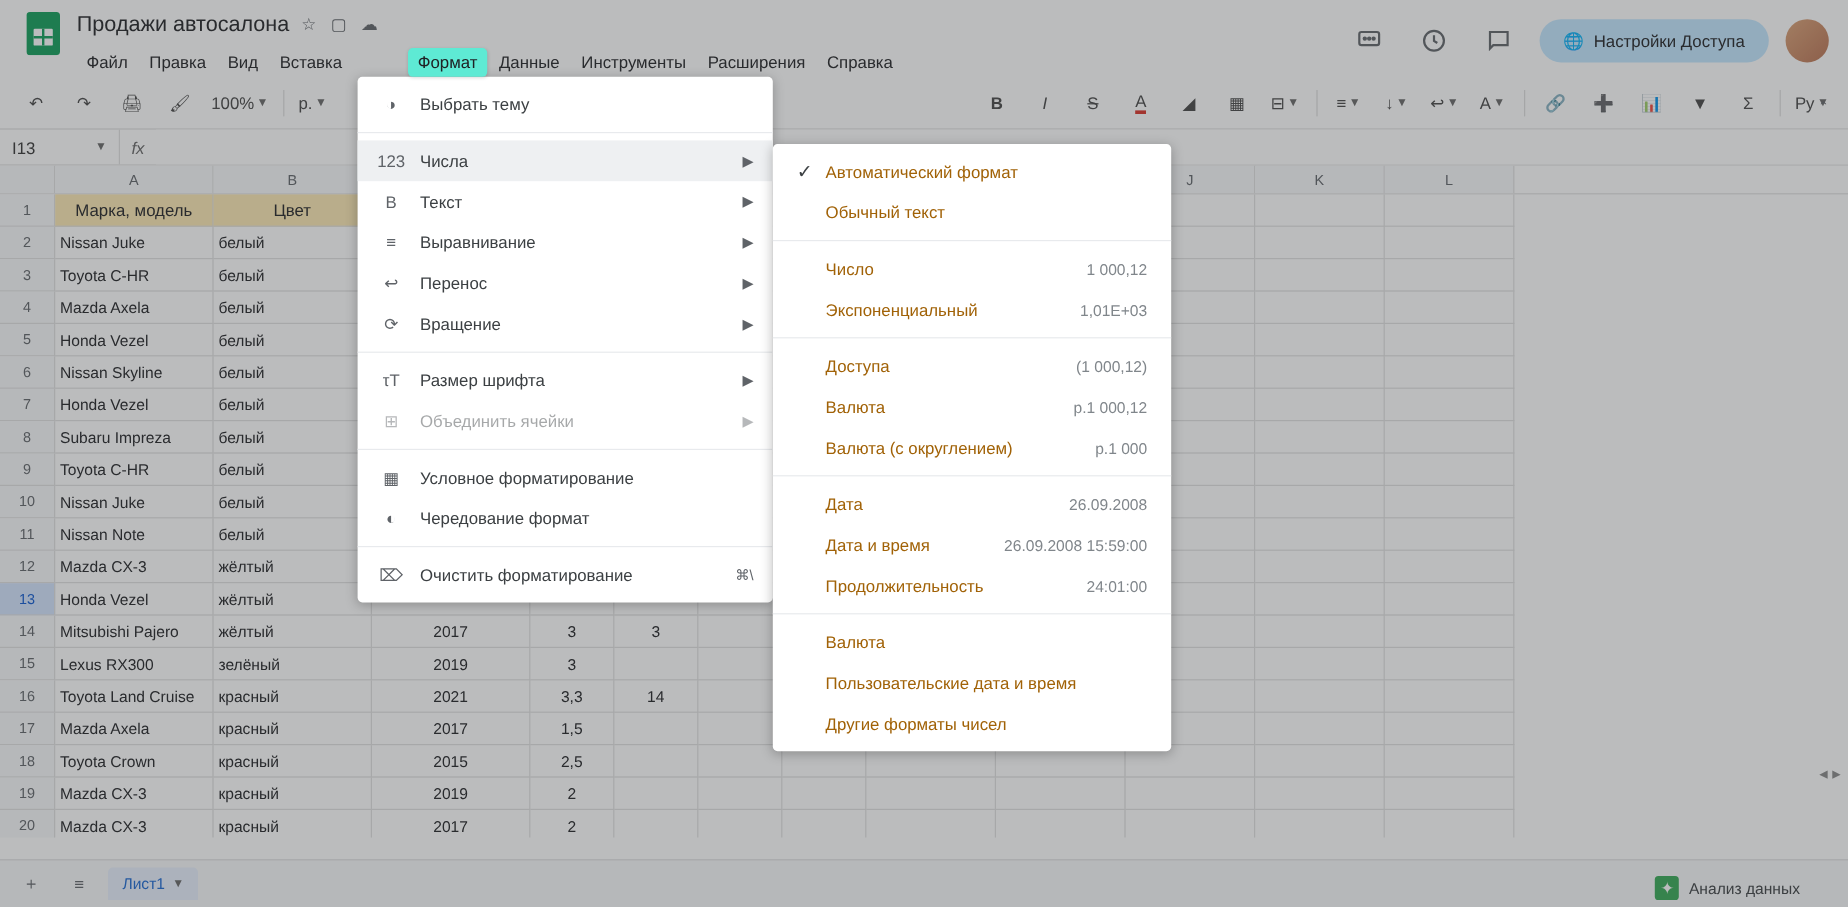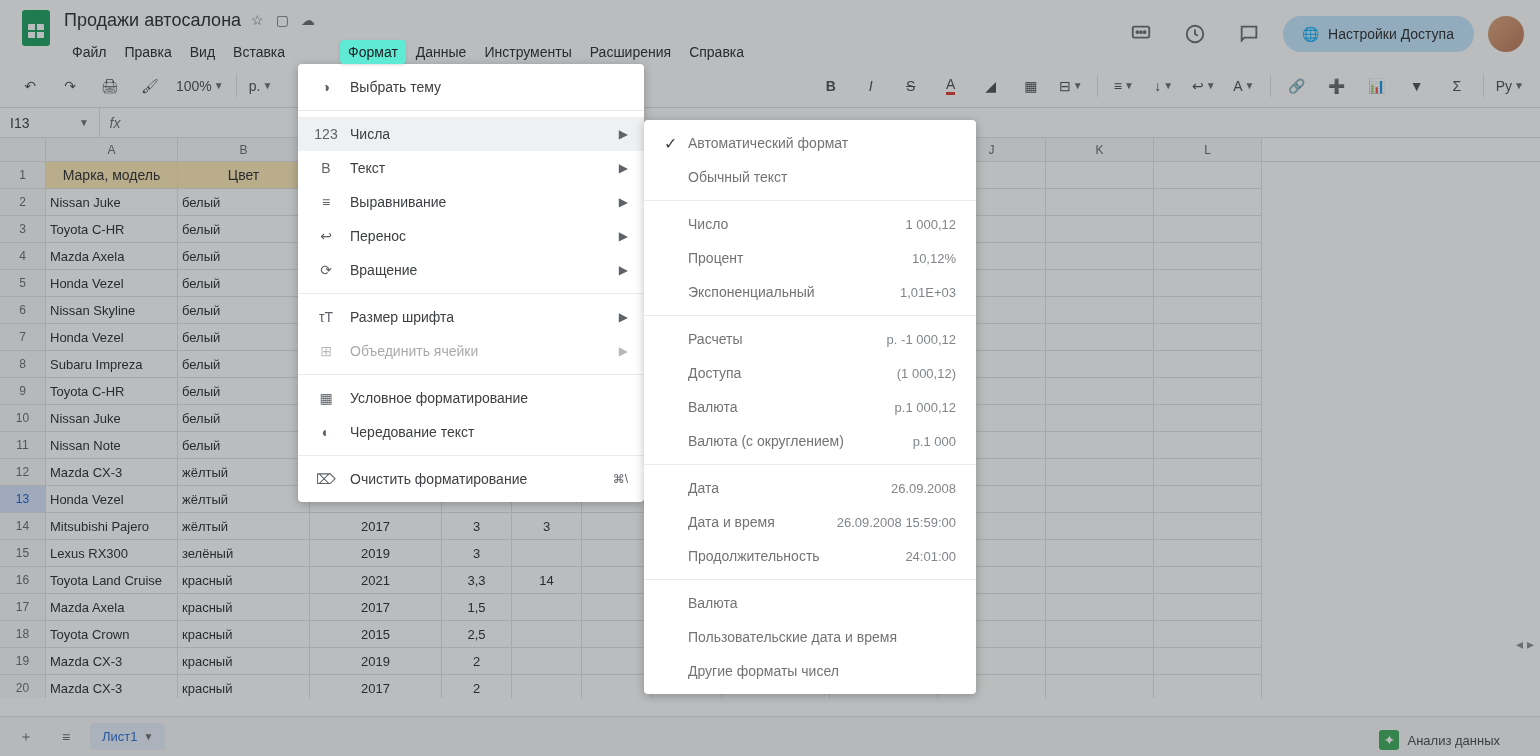--- a/index.html
+++ b/index.html
@@ -61,21 +61,21 @@
 .dd-icon { width:24px; margin-right:12px; color:#5f6368; display:flex; align-items:center; justify-content:center; font-size:14px;}
 .dd-label { flex:1; color:#3c4043;}
 .dd-arrow { color:#5f6368; font-size:12px;}
 .dd-shortcut { color:#5f6368; font-size:12px;}
 .dd-sep { height:1px; background:#e8eaed; margin:6px 0;}
 
 
 .submenu { position:absolute; top:120px; left:644px; width:332px; background:#fff; border-radius:4px; box-shadow:0 2px 10px rgba(0,0,0,0.25); z-index:55; padding:6px 0; font-size:14px;}
 .sm-item { display:flex; align-items:center; height:34px; padding:0 20px 0 20px; cursor:pointer;}
 .sm-check { width:24px; color:#3c4043; font-size:16px;}
-.sm-label { flex:1; color:#737373;}
+.sm-label { flex:1; color:#a16207;}
 .sm-example { color:#80868b; font-size:13px;}
 .sm-sep { height:1px; background:#e8eaed; margin:6px 0;}
 
 
 .sheet-tabs { position:absolute; bottom:0; left:0; right:0; height:40px; display:flex; align-items:center; padding:0 10px; border-top:1px solid #e0e0e0; background:#f8f9fa; gap:8px;}
 .sheet-tabs .tab-btn { width:32px; height:32px; display:flex; align-items:center; justify-content:center; color:#5f6368; cursor:pointer; border-radius:4px;}
 .sheet-tab { display:flex; align-items:center; gap:6px; padding:6px 12px; background:#e8f0fe; border-radius:4px 4px 0 0; font-size:13px; color:#1967d2; cursor:pointer;}
 .explore { position:absolute; right:40px; bottom:6px; display:flex; align-items:center; gap:8px; font-size:13px; color:#3c4043;}
 .explore .ex-icon { width:20px; height:20px; background:#34a853; border-radius:3px; display:flex; align-items:center; justify-content:center; color:#fff; font-size:14px;}
 .hscroll-arrows { position:absolute; right:6px; bottom:46px; display:flex; gap:2px; color:#888;}
@@ -594,21 +594,21 @@
       </div>
     </div>
   <div class="dd-sep"></div>
   <div id="fm-g3">
       <div class="dd-item">
         <span class="dd-icon">▦</span>
         <span class="dd-label">Условное форматирование</span>
       </div>
       <div class="dd-item">
         <span class="dd-icon">◐</span>
-        <span class="dd-label">Чередование текст</span>
+        <span class="dd-label">Чередование формат</span>
       </div>
     </div>
   <div class="dd-sep"></div>
   <div class="dd-item">
     <span class="dd-icon">⌦</span>
     <span class="dd-label">Очистить форматирование</span>
     <span class="dd-shortcut">⌘\</span>
   </div>
 </div>
 
@@ -623,36 +623,26 @@
   </div>
   <div id="sm-groups">
       <div class="sm-sep"></div>
       <div class="sm-item">
         <span class="sm-check"></span>
         <span class="sm-label">Число</span>
         <span class="sm-example">1 000,12</span>
       </div>
       <div class="sm-item">
         <span class="sm-check"></span>
-        <span class="sm-label">Процент</span>
-        <span class="sm-example">10,12%</span>
-      </div>
-      <div class="sm-item">
-        <span class="sm-check"></span>
         <span class="sm-label">Экспоненциальный</span>
         <span class="sm-example">1,01E+03</span>
       </div>
       <div class="sm-sep"></div>
       <div class="sm-item">
         <span class="sm-check"></span>
-        <span class="sm-label">Расчеты</span>
-        <span class="sm-example">р. -1 000,12</span>
-      </div>
-      <div class="sm-item">
-        <span class="sm-check"></span>
         <span class="sm-label">Доступа</span>
         <span class="sm-example">(1 000,12)</span>
       </div>
       <div class="sm-item">
         <span class="sm-check"></span>
         <span class="sm-label">Валюта</span>
         <span class="sm-example">р.1 000,12</span>
       </div>
       <div class="sm-item">
         <span class="sm-check"></span>

